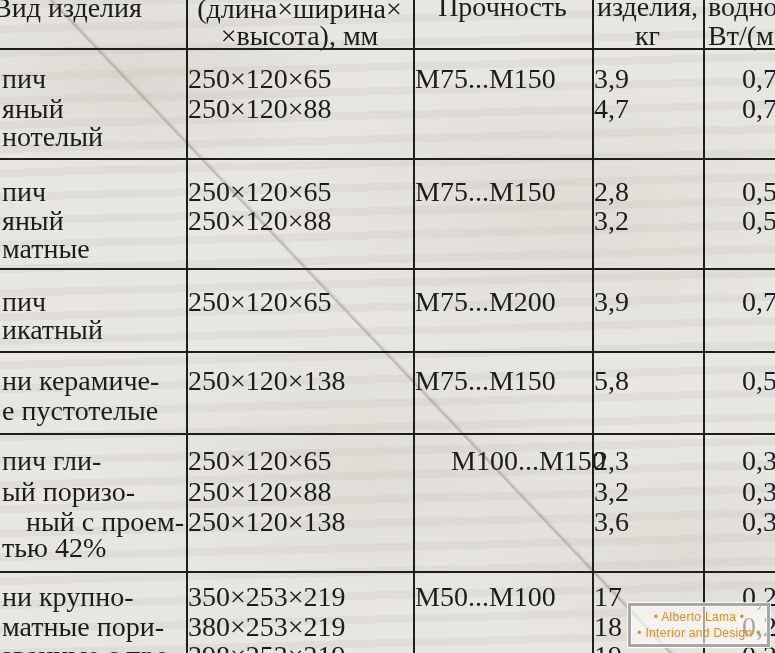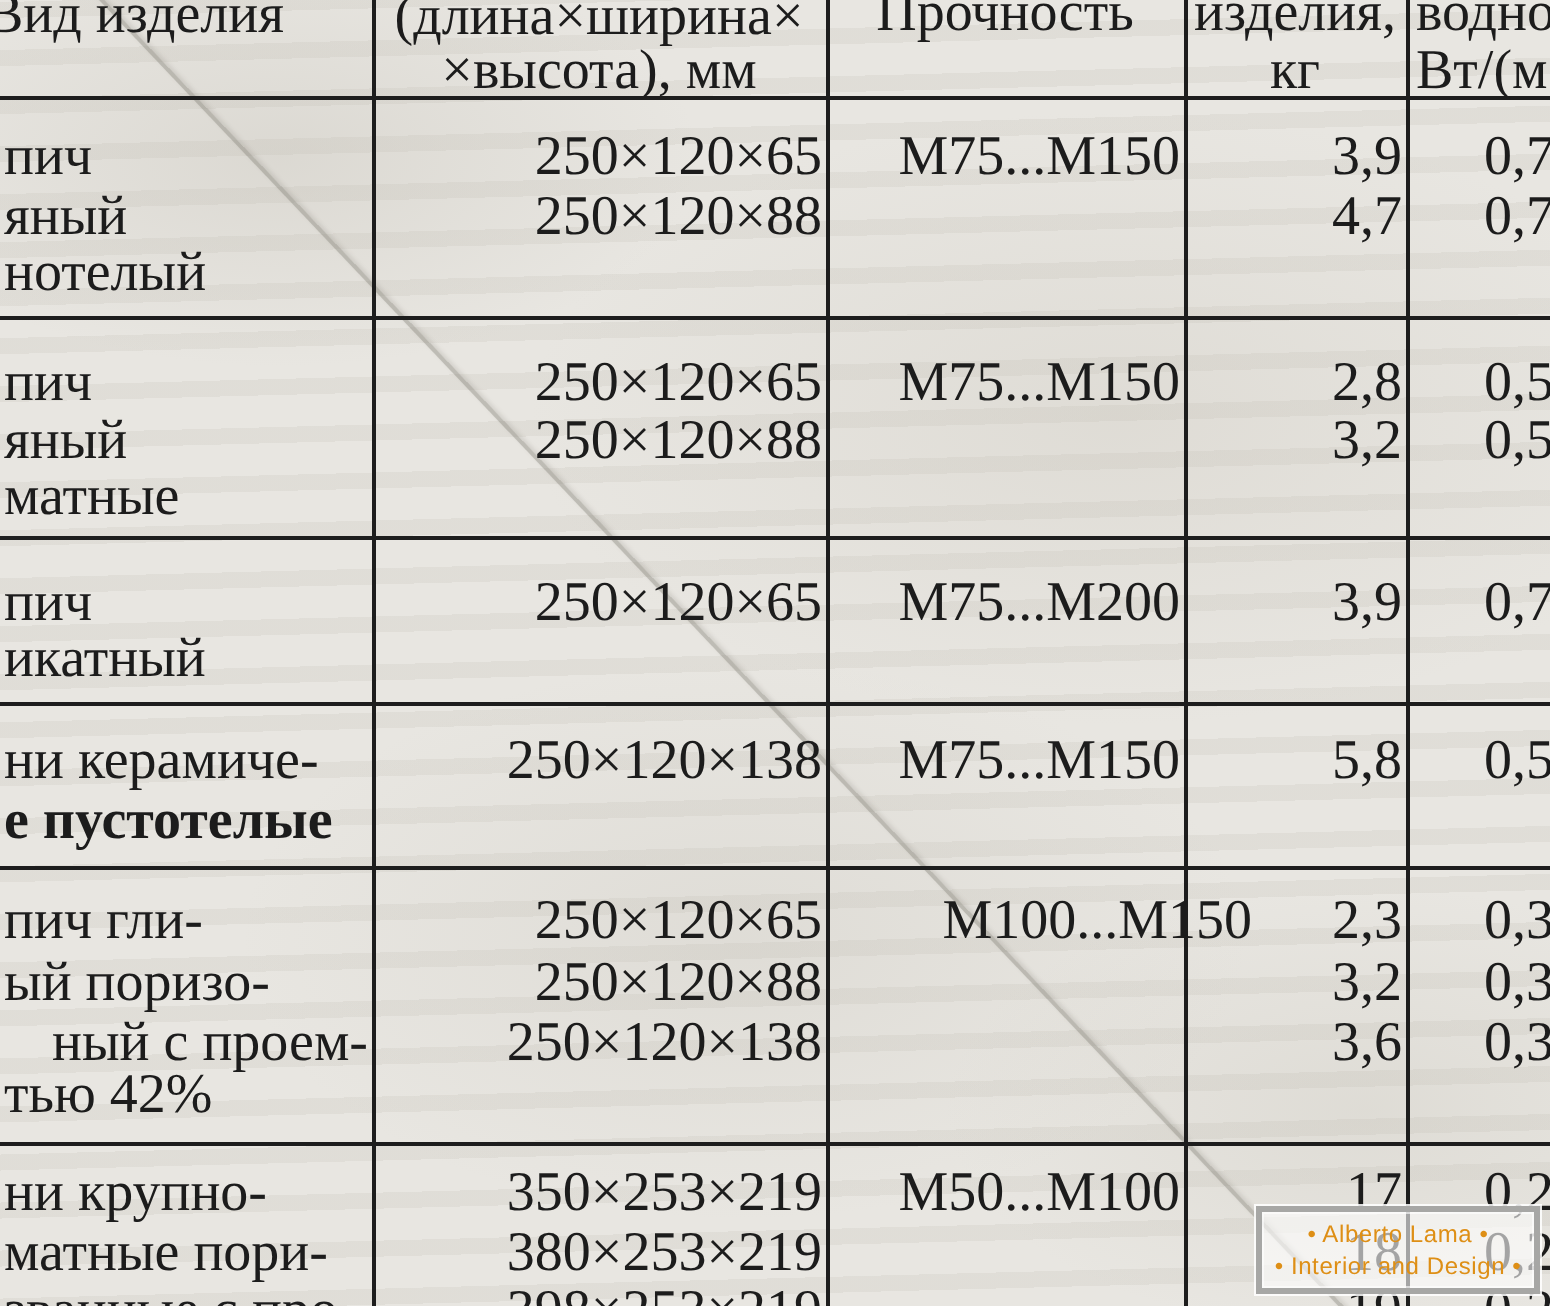--- a/index.html
+++ b/index.html
@@ -38,21 +38,21 @@
   .vline{position:absolute; z-index:2; top:0; bottom:0; width:2px; background:#1d1d1d;}
   .hline{position:absolute; z-index:2; left:0; right:0; height:2px; background:#1d1d1d;}
   #v1{left:186px} #v2{left:413px} #v3{left:592px} #v4{left:703px}
   #hH{top:48px} #h1{top:158px} #h2{top:268px} #h3{top:351px} #h4{top:433px} #h5{top:571px}
 
   .cell-line{
     position:absolute; z-index:3;
     font-size:28px; line-height:30px;
     white-space:nowrap;
   }
-  .center{text-align:right;}
+  .center{text-align:left;}
   .left{text-align:left;}
 
   
   #h-col1 {left:-7px;  top:-7px;}
   #h-col2a{left:188px; top:-6px; width:223px; text-align:center;}
   #h-col2b{left:188px; top:21px; width:223px; text-align:center;}
   #h-col3 {left:415px; top:-8px; width:175px; text-align:center;}
   #h-col4a{left:594px; top:-8px; width:107px; text-align:center;}
   #h-col4b{left:594px; top:21px; width:107px; text-align:center;}
   #h-col5a{left:708px; top:-8px;}
@@ -121,21 +121,21 @@
       <div class="cell-line center" style="left: 594px; width: 107px; top: 206px;">3,2</div>
       <div class="cell-line left" style="left: 742px; width: 60px; top: 177px;">0,5</div>
       <div class="cell-line left" style="left: 742px; width: 60px; top: 206px;">0,5</div>
       <div class="cell-line left" style="left: 2px; width: 182px; top: 287px;">пич</div>
       <div class="cell-line left" style="left: 2px; width: 182px; top: 315px;">икатный</div>
       <div class="cell-line center" style="left: 188px; width: 223px; top: 287px;">250×120×65</div>
       <div class="cell-line center" style="left: 415px; width: 175px; top: 287px;">М75...М200</div>
       <div class="cell-line center" style="left: 594px; width: 107px; top: 287px;">3,9</div>
       <div class="cell-line left" style="left: 742px; width: 60px; top: 287px;">0,7</div>
       <div class="cell-line left" style="left: 2px; width: 182px; top: 366px;">ни керамиче-</div>
-      <div class="cell-line left" style="left: 2px; width: 182px; top: 396px; font-weight: bold;">е пустотелые</div>
+      <div class="cell-line left" style="left: 2px; width: 182px; top: 396px;">е пустотелые</div>
       <div class="cell-line center" style="left: 188px; width: 223px; top: 366px;">250×120×138</div>
       <div class="cell-line center" style="left: 415px; width: 175px; top: 366px;">М75...М150</div>
       <div class="cell-line center" style="left: 594px; width: 107px; top: 366px;">5,8</div>
       <div class="cell-line left" style="left: 742px; width: 60px; top: 366px;">0,5</div>
       <div class="cell-line left" style="left: 2px; width: 182px; top: 446px;">пич гли-</div>
       <div class="cell-line left" style="left: 2px; width: 182px; top: 477px;">ый поризо-</div>
       <div class="cell-line left" style="left: 2px; width: 182px; top: 507px; text-align: right;">ный с проем-</div>
       <div class="cell-line left" style="left: 2px; width: 182px; top: 533px;">тью 42%</div>
       <div class="cell-line center" style="left: 188px; width: 223px; top: 446px;">250×120×65</div>
       <div class="cell-line center" style="left: 188px; width: 223px; top: 477px;">250×120×88</div>

